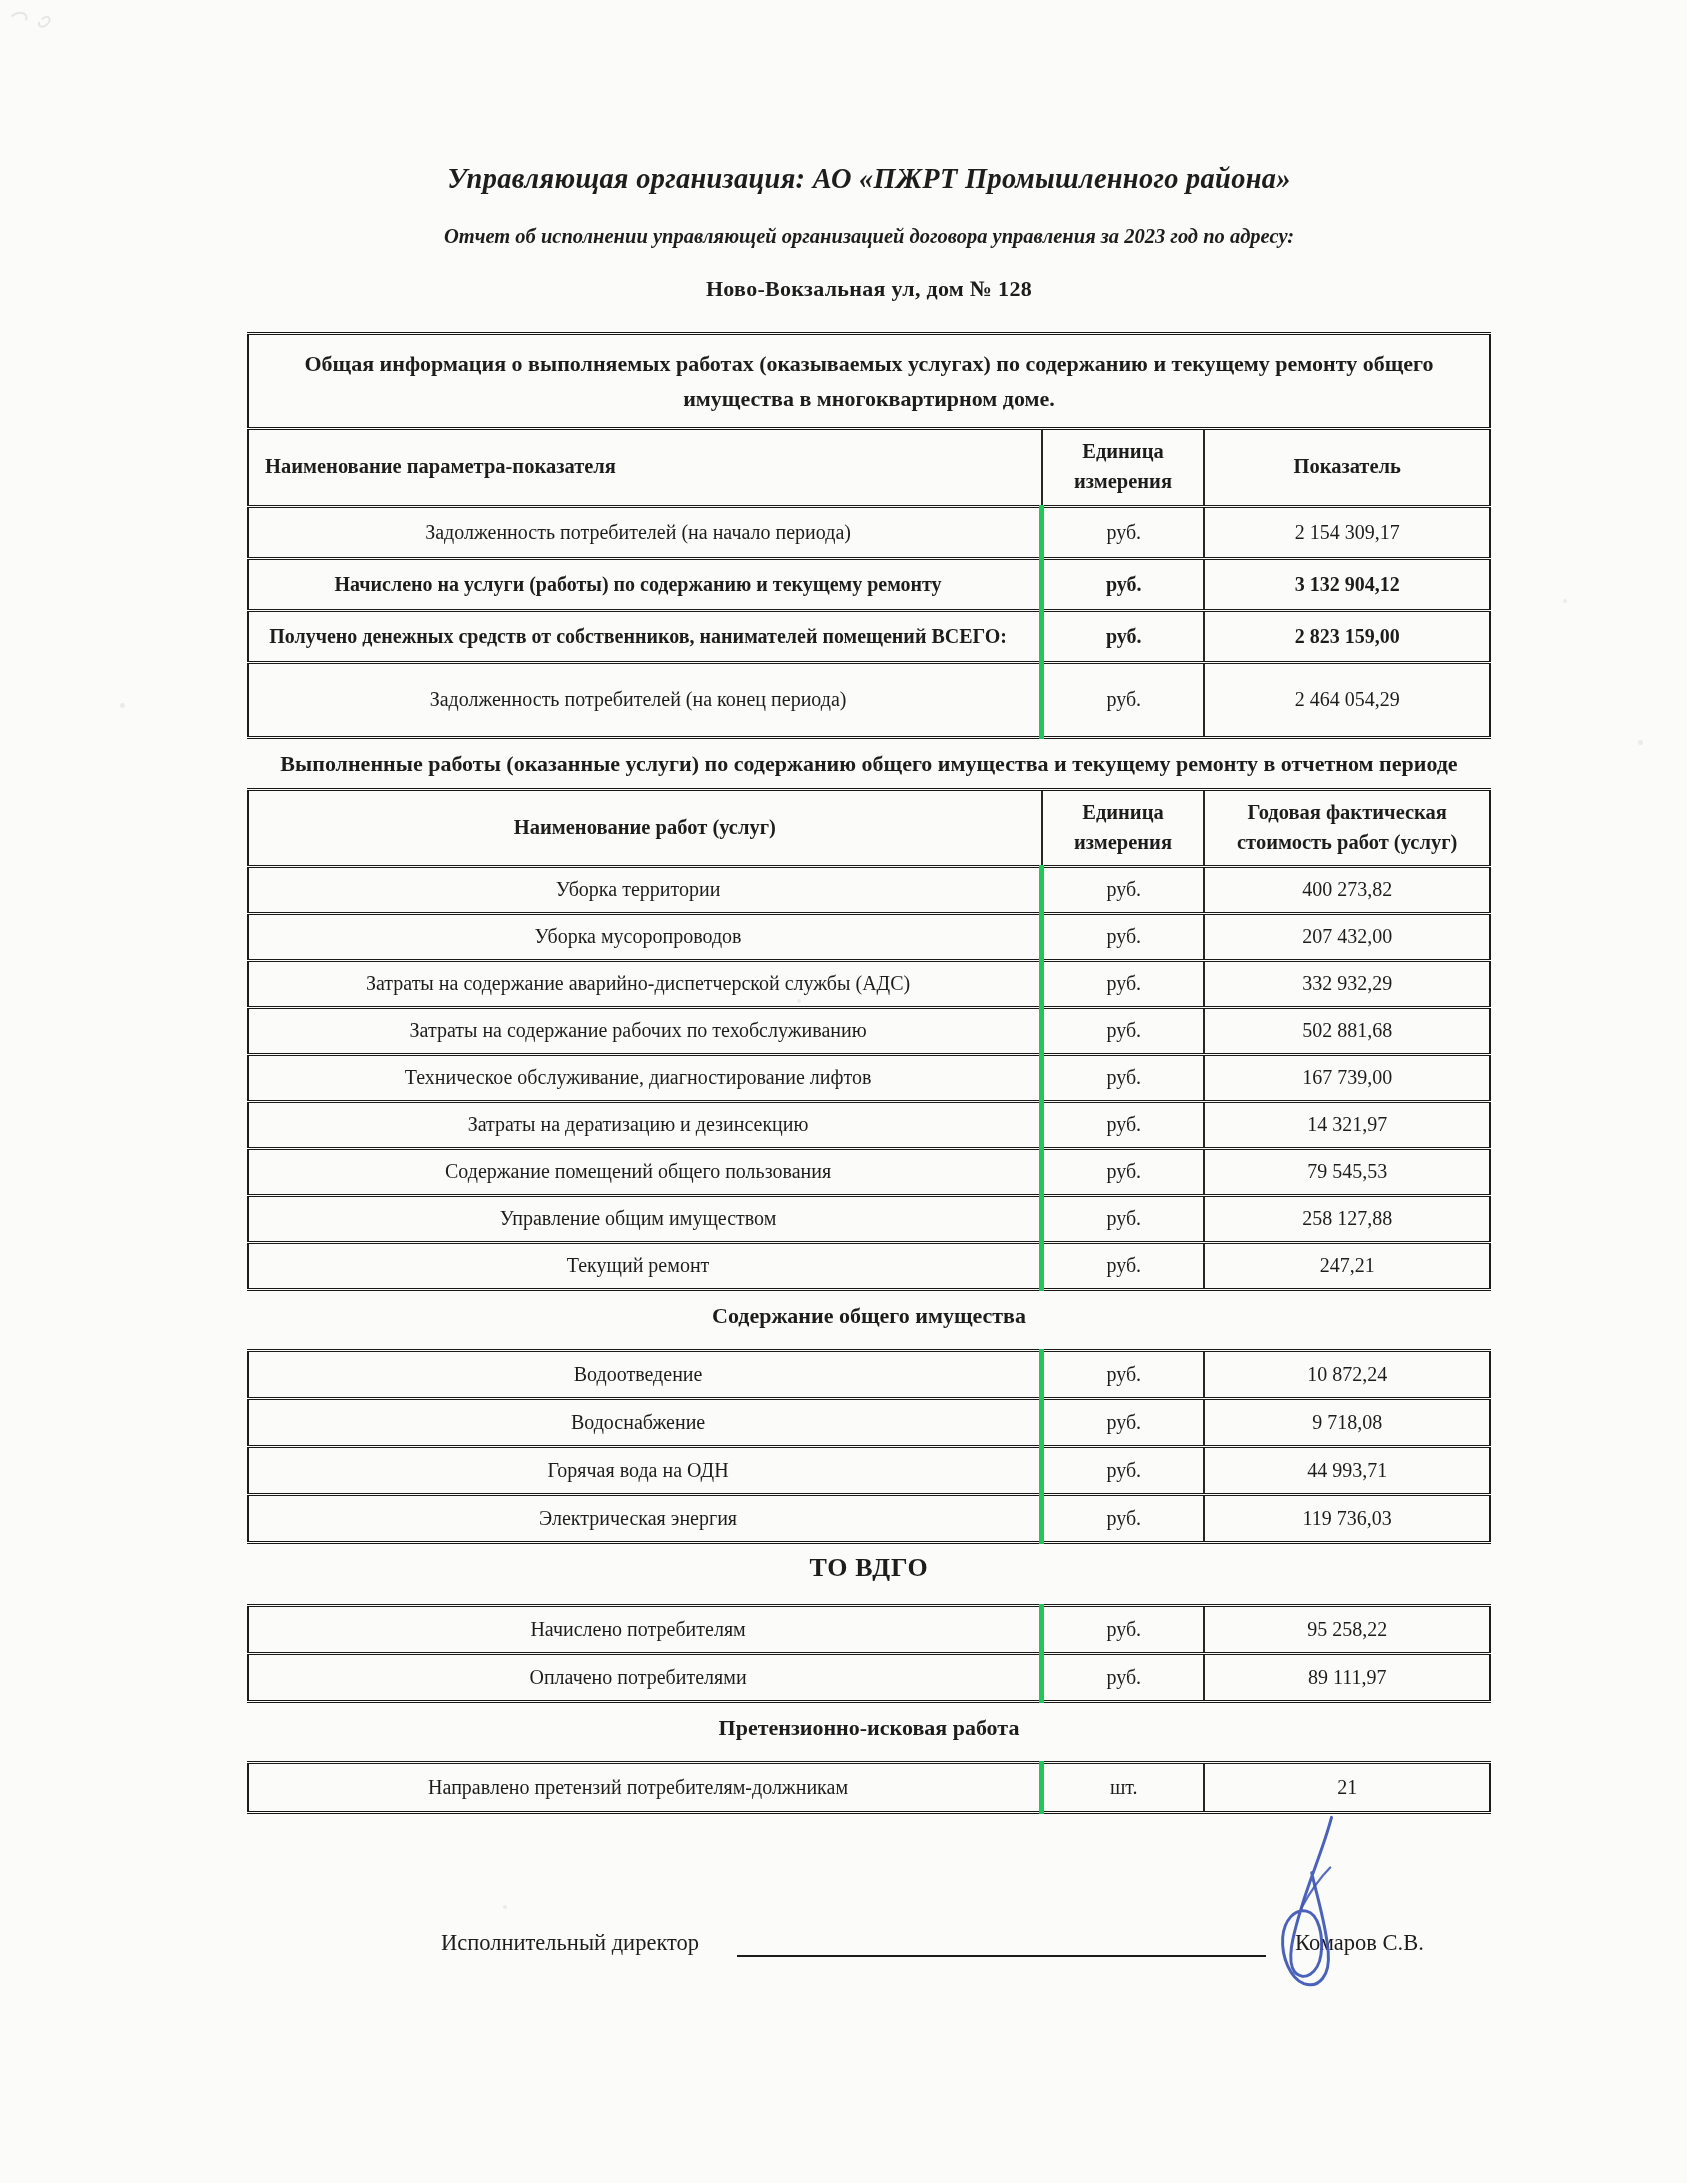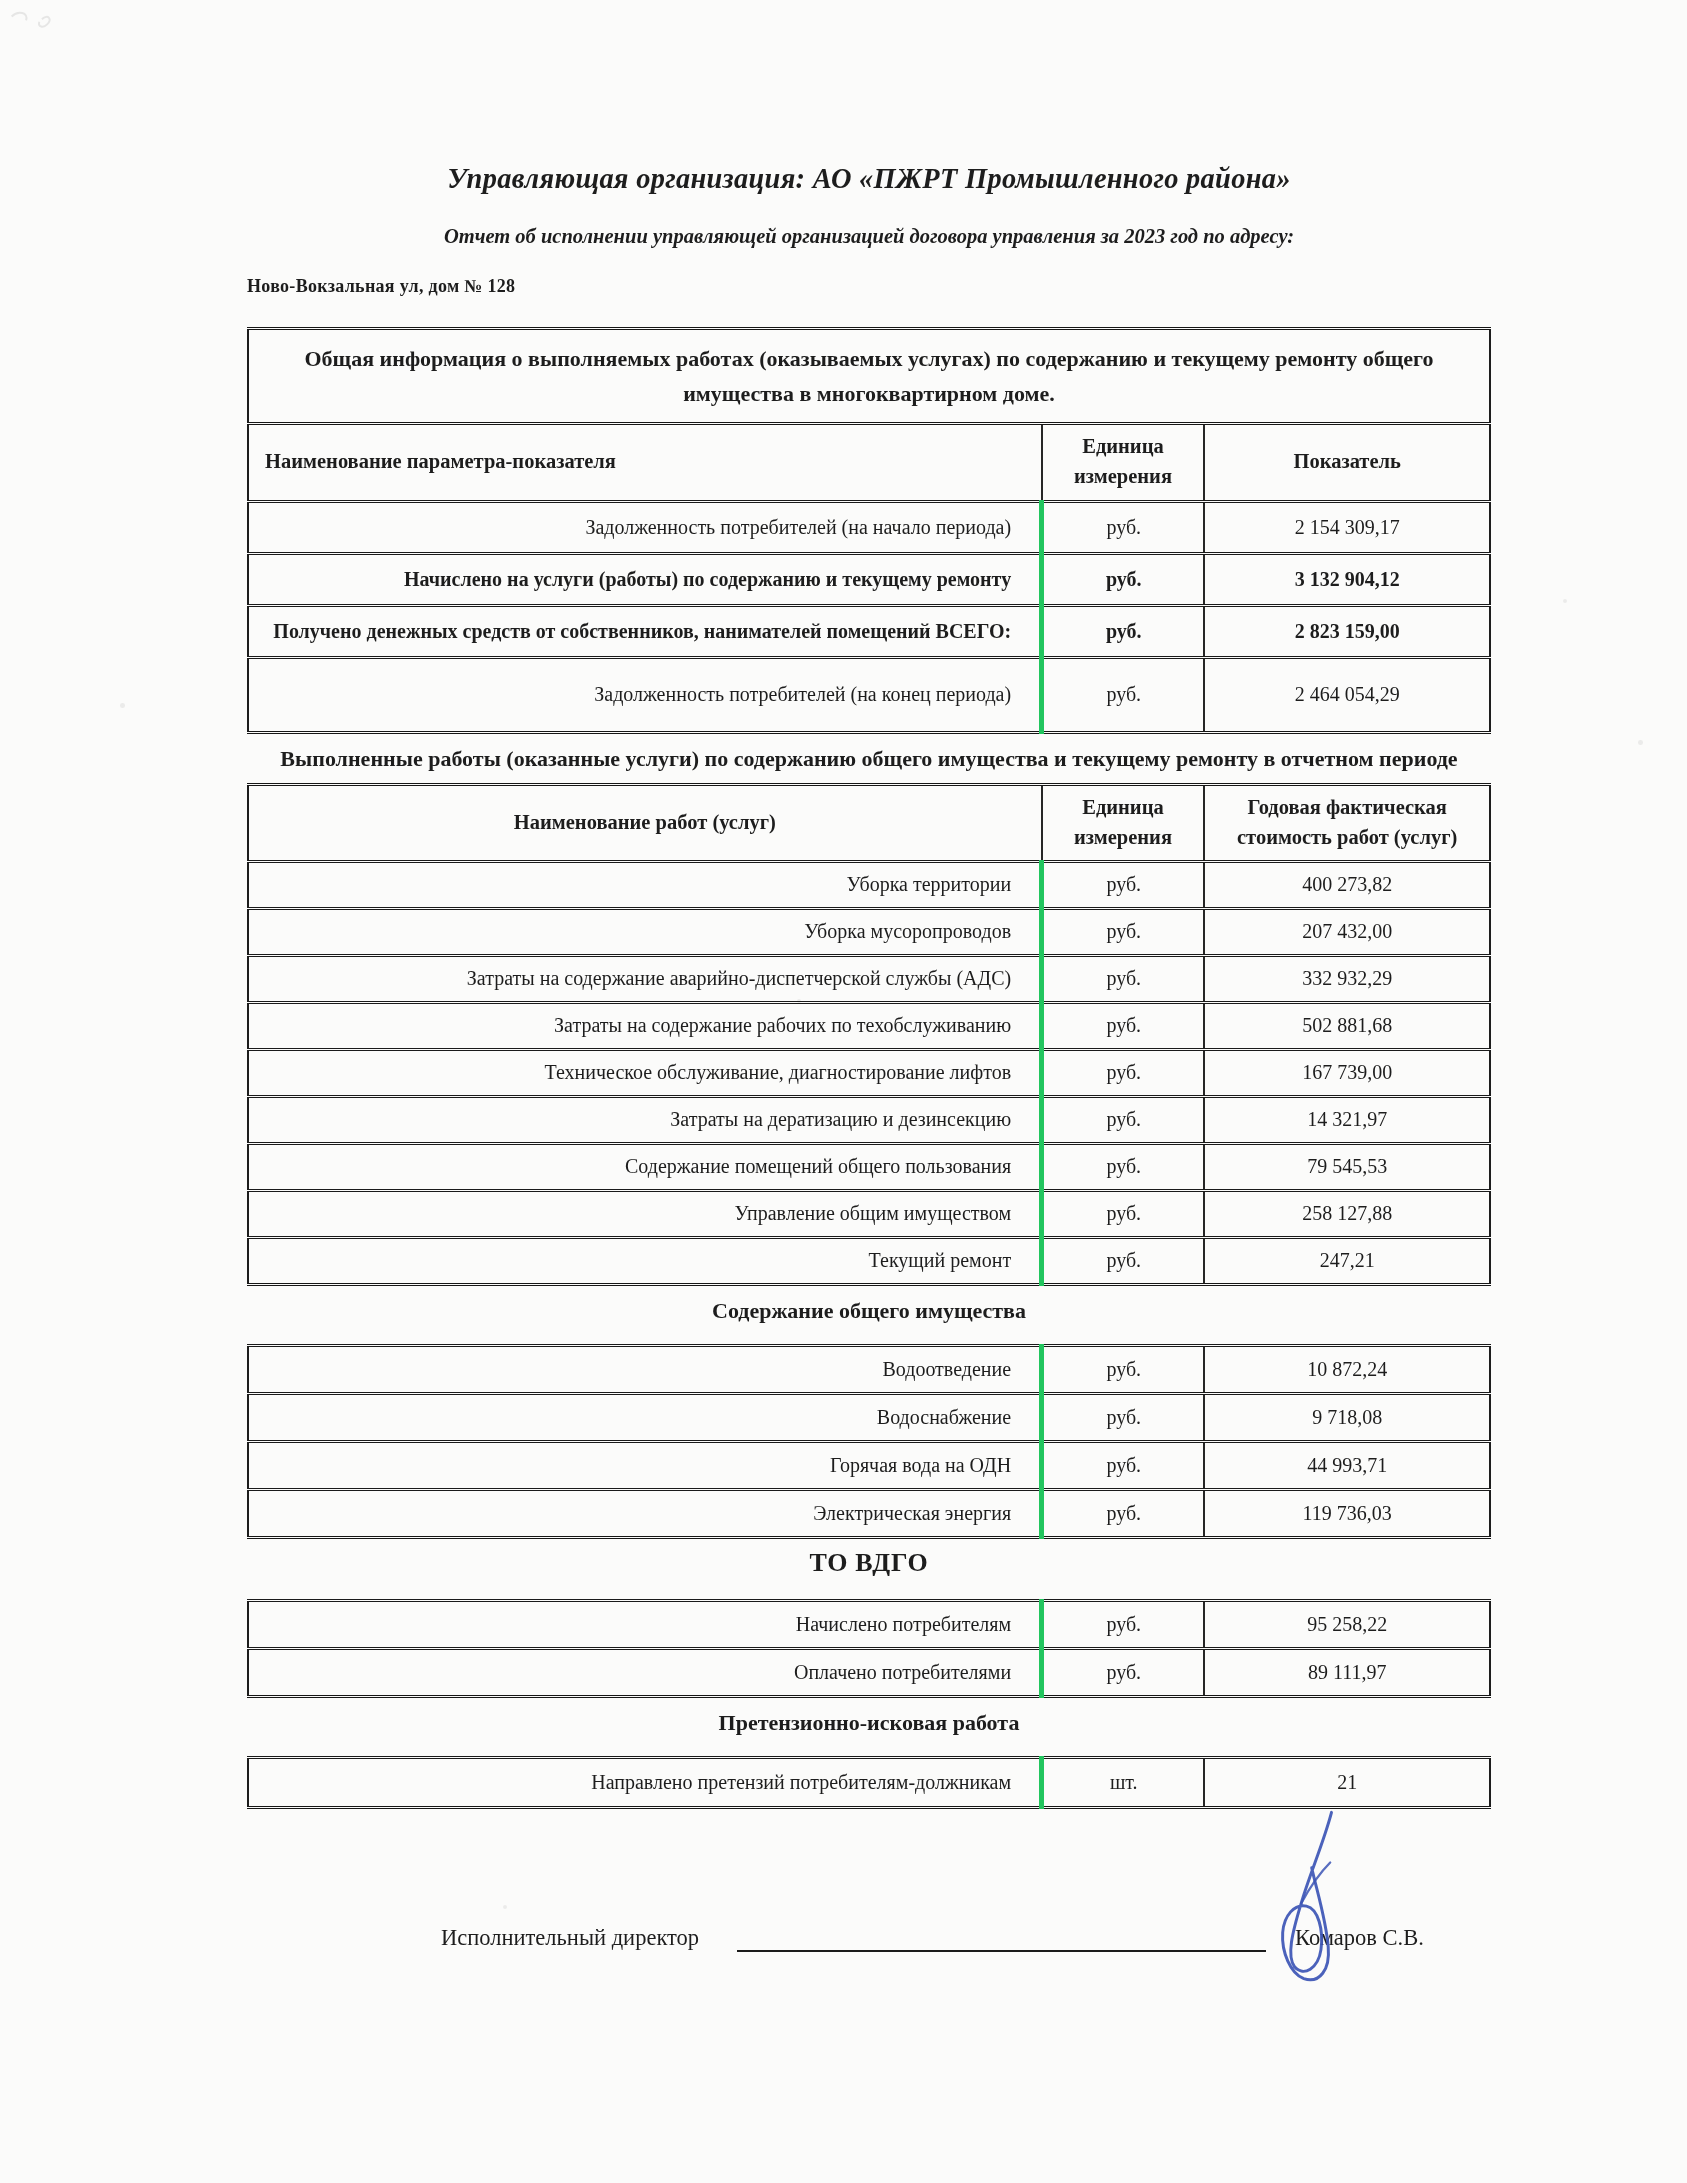--- a/index.html
+++ b/index.html
@@ -15,22 +15,22 @@
 
   .doc-title{
     margin-top:155px;text-align:center;
     font-size:28.4px;font-weight:bold;font-style:italic;letter-spacing:0.3px;
   }
   .doc-subtitle{
     margin-top:30px;text-align:center;
     font-size:20.5px;font-weight:bold;font-style:italic;
   }
   .doc-address{
-    margin-top:28px;
-    font-size:18px;font-weight:bold;letter-spacing:0.3px;
+    margin-top:28px;text-align:center;
+    font-size:22px;font-weight:bold;letter-spacing:0.3px;
   }
 
   .doc-table{
     width:100%;border-collapse:collapse;table-layout:fixed;
     border-left:2px solid #1d1d1d;border-right:2px solid #1d1d1d;
     border-top:3.3px double #161616;border-bottom:3.3px double #161616;
     font-size:20px;
   }
   col.col-name{width:63.9%;}
   col.col-unit{width:13.1%;}
@@ -38,21 +38,21 @@
 
   .doc-table td,.doc-table th{vertical-align:middle;padding:4px 6.6px;}
   .doc-table .merged-header{
     text-align:center;font-weight:bold;font-size:22px;line-height:1.6;
     padding:10.6px 18.5px;height:60px;
   }
   .doc-table tr.colhdr{border-top:3.3px double #161616;}
   .doc-table tr.colhdr th{font-size:20.5px;font-weight:bold;text-align:center;line-height:1.45;}
   .doc-table tr.colhdr th.left{text-align:left;padding-left:16px;}
   .doc-table tbody tr{border-top:3.3px double #1a1a1a;}
-  .doc-table .name-cell{text-align:right;padding-left:16px;padding-right:28px;}
+  .doc-table .name-cell{text-align:center;padding-left:16px;padding-right:28px;}
   .doc-table .unit-cell,.doc-table .value-cell{text-align:center;}
   .doc-table .unit-cell{border-left:5px solid #22c55e;}
   .doc-table .value-cell{border-left:2px solid #262626;}
   .doc-table tr.colhdr th + th{border-left:2px solid #262626;}
   .doc-table tbody tr.bold{font-weight:bold;}
 
   .t0{margin-top:30px;}
   .t0 tr.colhdr{height:78px;}
   .t0 tbody tr{height:52px;}
   .t0 tbody tr:last-child{height:75px;}

